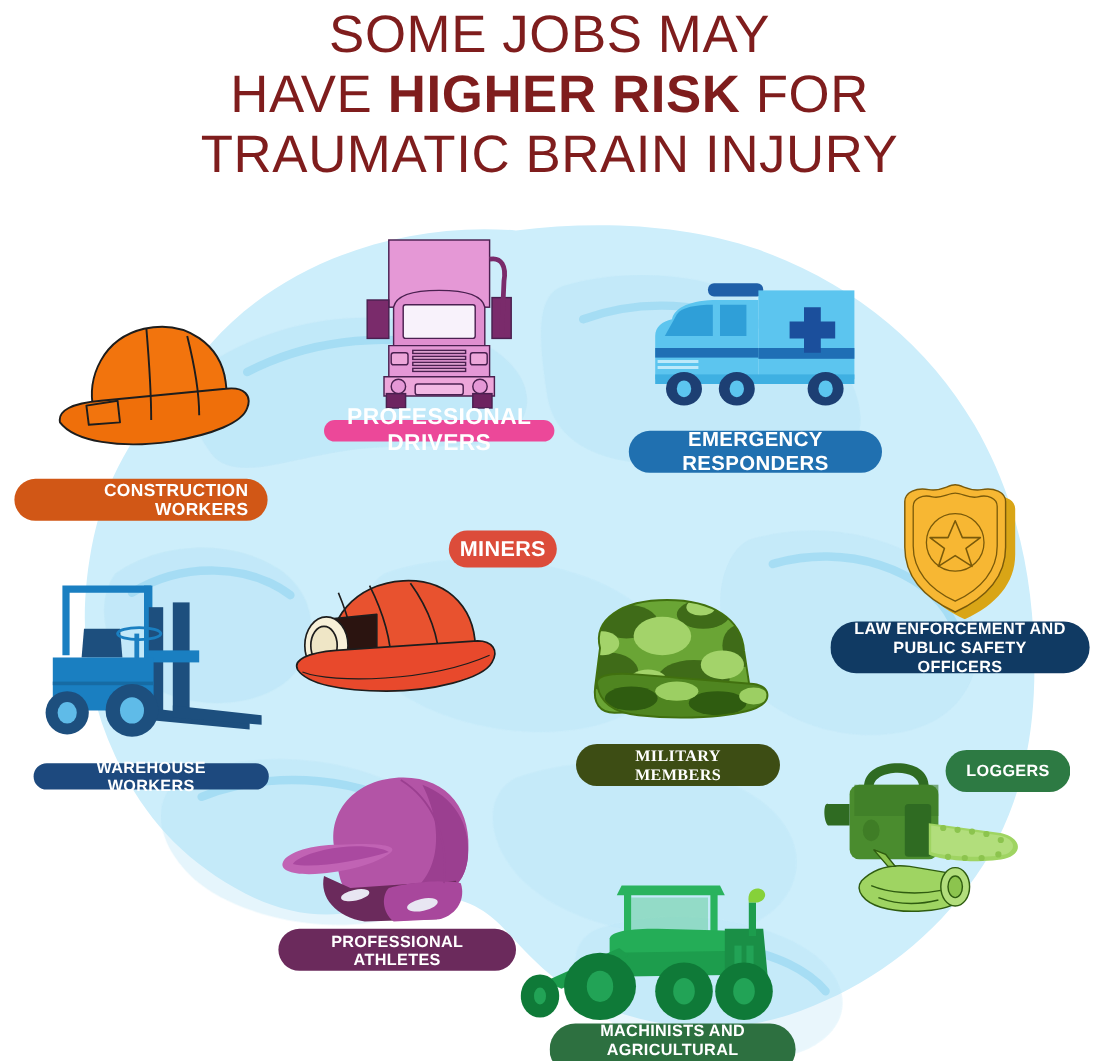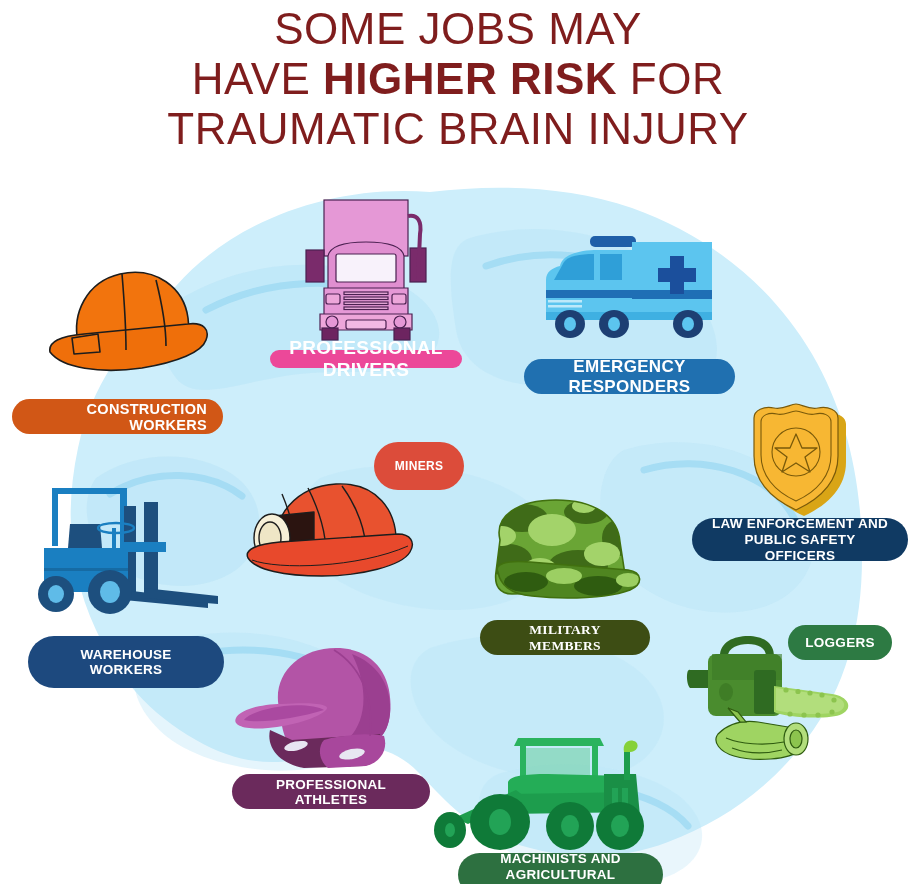--- a/index.html
+++ b/index.html
@@ -58,23 +58,23 @@
     letter-spacing: 0.3px;
     font-family: "Liberation Sans", sans-serif;
     padding: 0 16px;
     white-space: pre-line;
   }
 
   
   #pill-construction { left: 12px;  top: 399px; width: 211px; height: 35px; font-size: 14.5px; background: #d15716; text-align: right; }
   #pill-drivers      { left: 270px; top: 350px; width: 192px; height: 18px; font-size: 19px; background: #ec4899; }
   #pill-emergency    { left: 524px; top: 359px; width: 211px; height: 35px; font-size: 17px; background: #2070b0; }
-  #pill-miners       { left: 374px; top: 442px; width: 90px;  height: 48px; font-size: 12px; background: #dc4c3a; }
+  #pill-miners       { left: 374px; top: 442px; width: 90px;  height: 31px; font-size: 18px; background: #dc4c3a; }
   #pill-law          { left: 692px; top: 518px; width: 216px; height: 43px; font-size: 13.5px; background: #103a63; line-height: 16px; }
-  #pill-warehouse    { left: 28px;  top: 636px; width: 196px; height: 52px; font-size: 13.5px; background: #1d497e; }
+  #pill-warehouse    { left: 28px;  top: 636px; width: 196px; height: 22px; font-size: 13.5px; background: #1d497e; }
   #pill-military     { left: 480px; top: 620px; width: 170px; height: 35px; font-size: 13.5px; background: #3d4d14; font-family: Liberation Serif, serif; }
   #pill-loggers      { left: 788px; top: 625px; width: 104px; height: 35px; font-size: 13.5px; background: #2d7a43; }
   #pill-athletes     { left: 232px; top: 774px; width: 198px; height: 35px; font-size: 13.5px; background: #6b2a5c; }
   #pill-machinists   { left: 458px; top: 853px; width: 205px; height: 43px; font-size: 13.5px; background: #2d7040; line-height: 16px; }
 </style>
 </head>
 <body>
 
 <div id="title-block">
   <span class="tline">SOME JOBS MAY</span>

